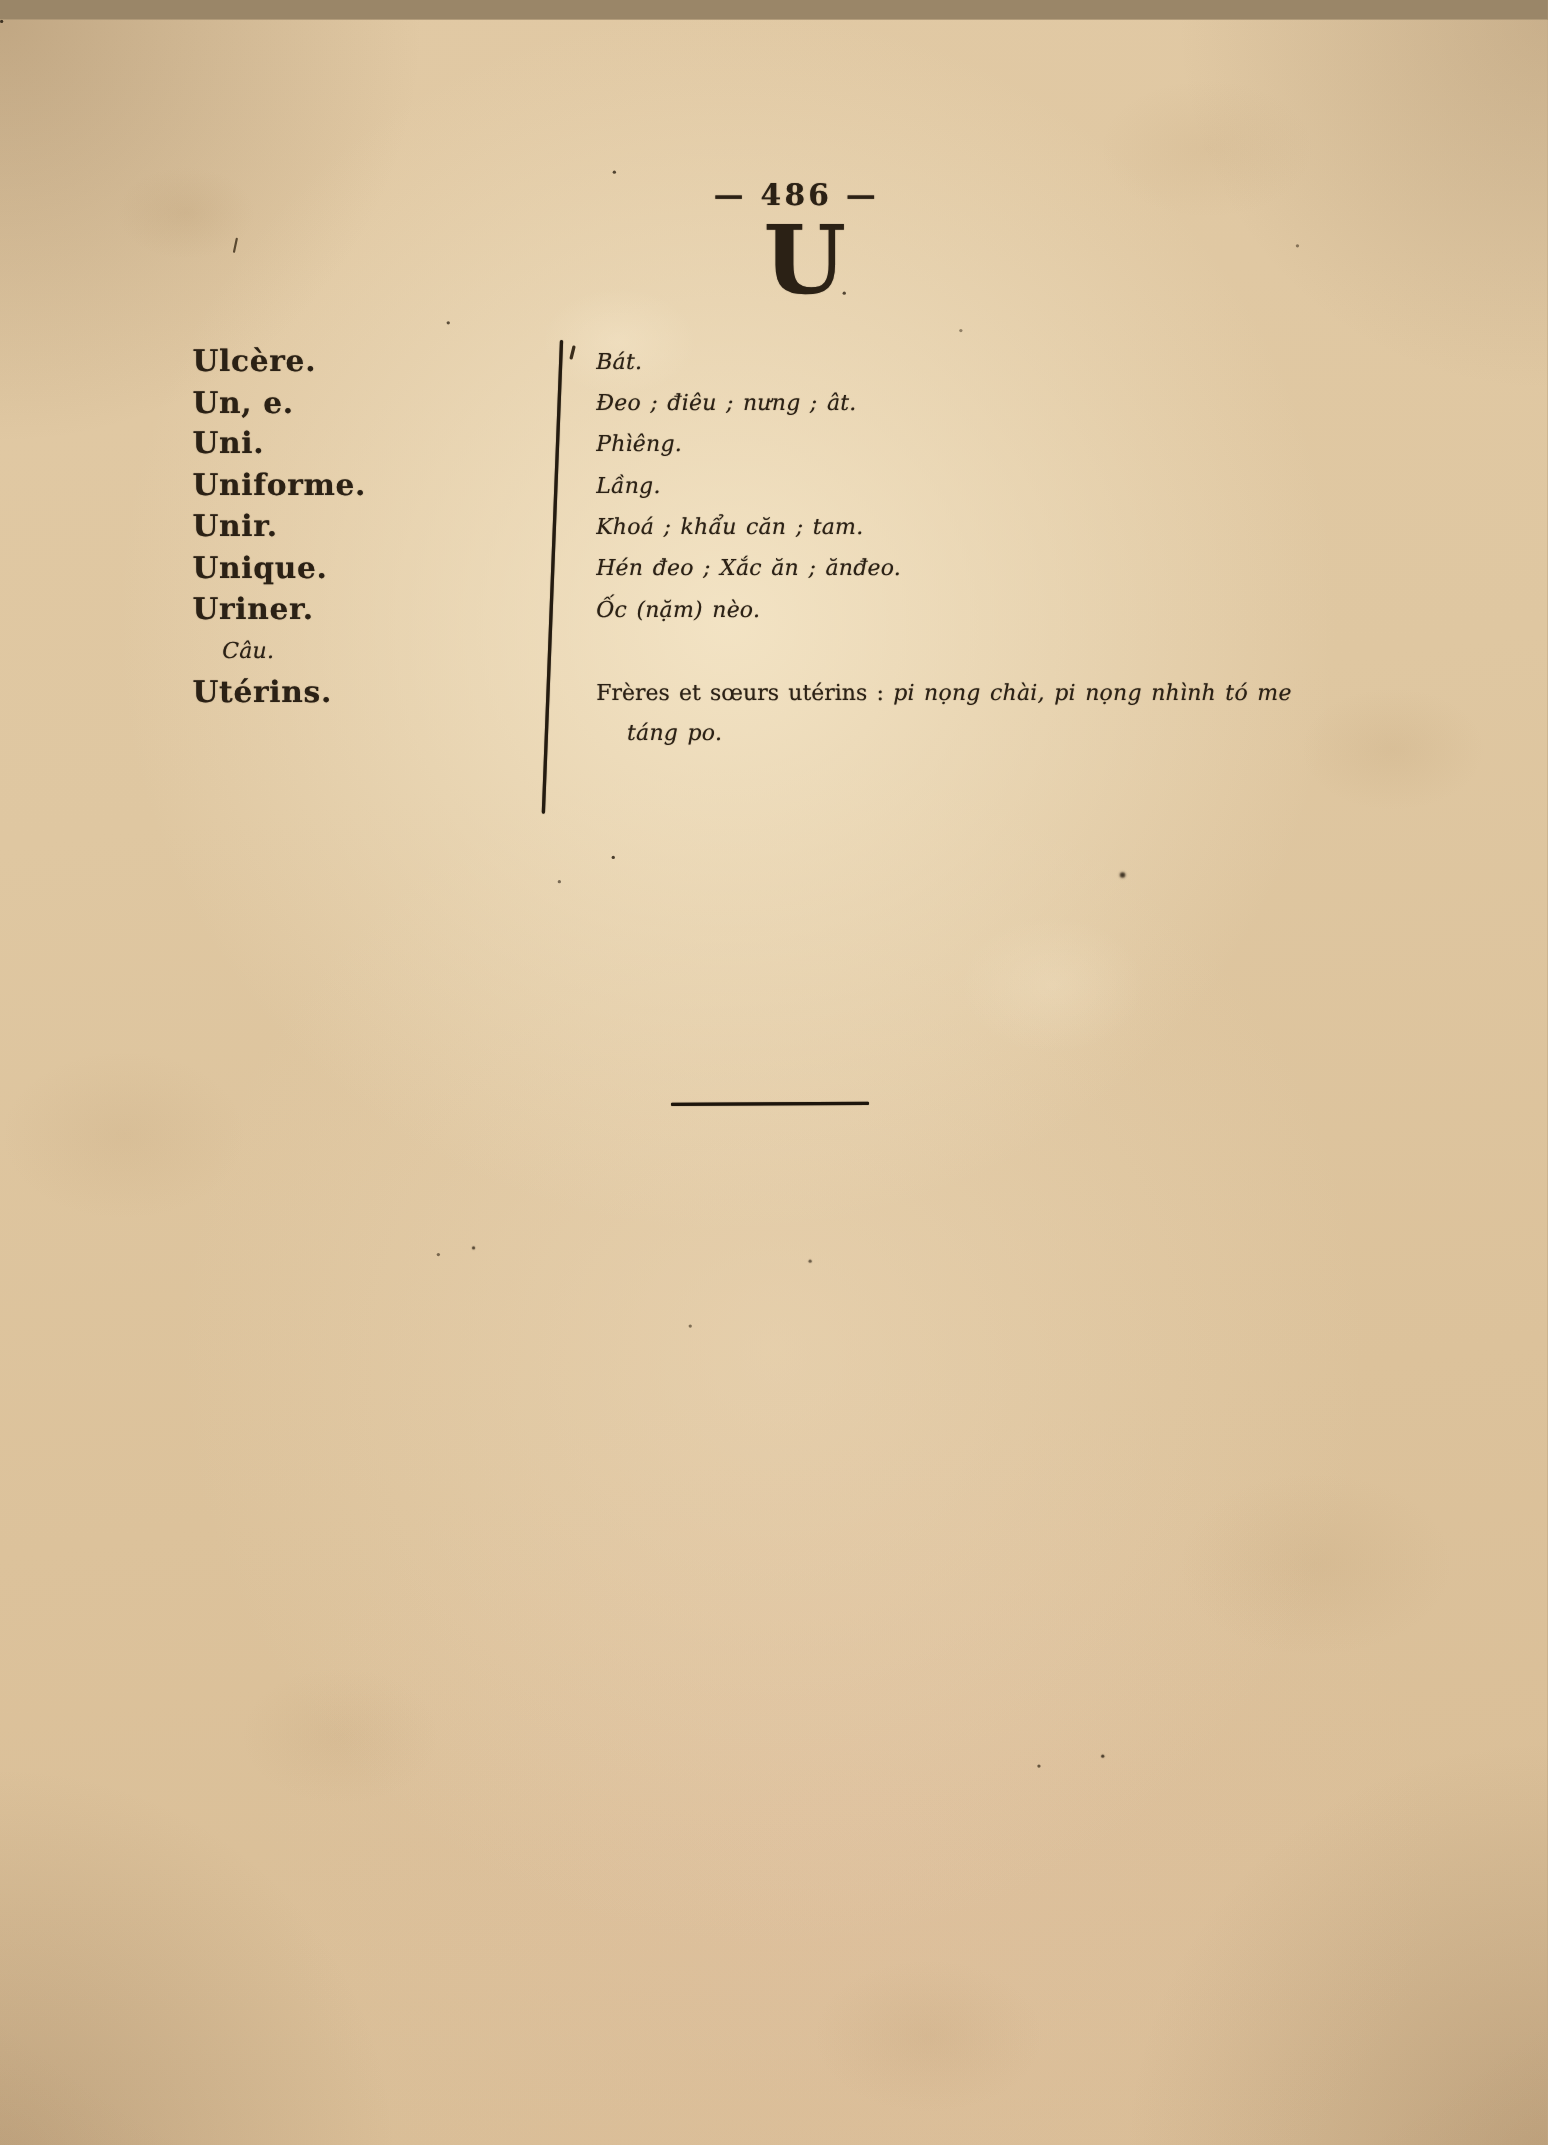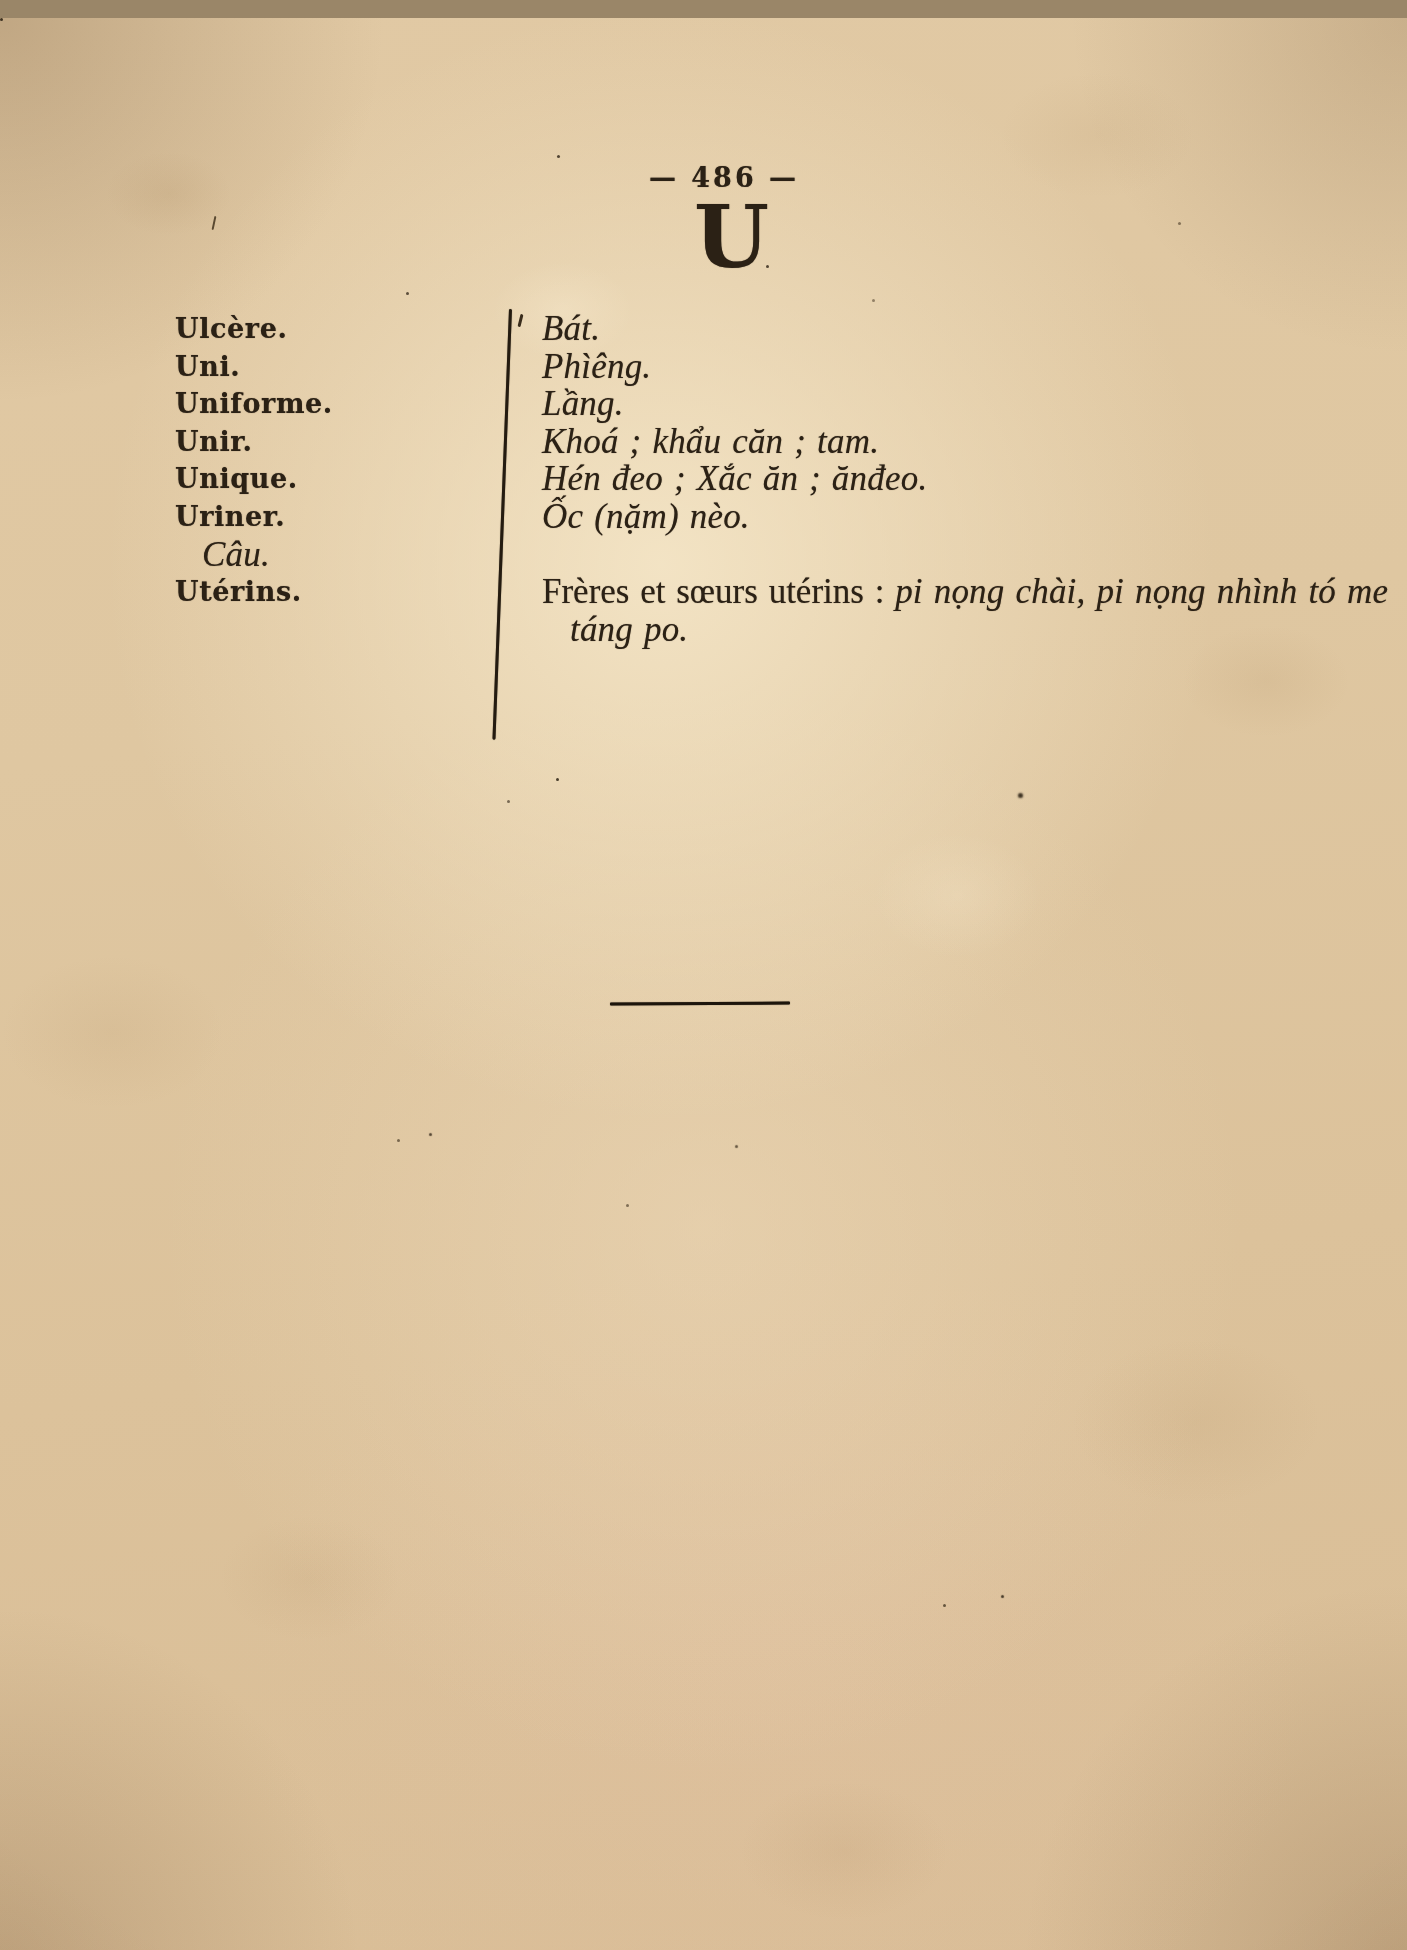--- a/index.html
+++ b/index.html
@@ -52,26 +52,25 @@
   }
   .row{display:flex;align-items:flex-start;}
   .term{
     flex:0 0 340px;
     font-weight:700;
     font-size:27px;line-height:37.6px;
     letter-spacing:0.6px;
   }
   .def{
     flex:1 1 auto;
-    font-size:35px;line-height:37.6px;
+    font-size:20px;line-height:37.6px;
     font-style:italic;
     white-space:nowrap;
     letter-spacing:0.2px;word-spacing:2px;
     padding-left:27px; 
-    font-family:Liberation Serif, serif;
   }
   .def .prefix{font-style:normal;letter-spacing:0px;}
   .def .cont{display:block;margin-left:28px;}
   .vrule{
     position:absolute;left:509px;top:291px;
     width:3px;height:431px;background:#241b10;border-radius:2px;
     transform:rotate(2.2deg);transform-origin:top center;
     box-shadow:0 0 1px rgba(36,27,16,0.6);
   }
   .hrule{
@@ -122,20 +121,24 @@
   <div class="mark-apostrophe"></div>
 
   <div class="vrule"></div>
 
   <div class="dict ink">
   <div class="row">
     <span class="term">Ulcère.</span>
     <span class="def"><span class="ital">Bát.</span></span>
   </div>
 
+  <div class="row">
+    <span class="term">Un, e.</span>
+    <span class="def"><span class="ital">Đeo ; điêu ; nưng ; ât.</span></span>
+  </div>
 
   <div class="row">
     <span class="term">Uni.</span>
     <span class="def"><span class="ital">Phìêng.</span></span>
   </div>
 
   <div class="row">
     <span class="term">Uniforme.</span>
     <span class="def"><span class="ital">Lầng.</span></span>
   </div>

